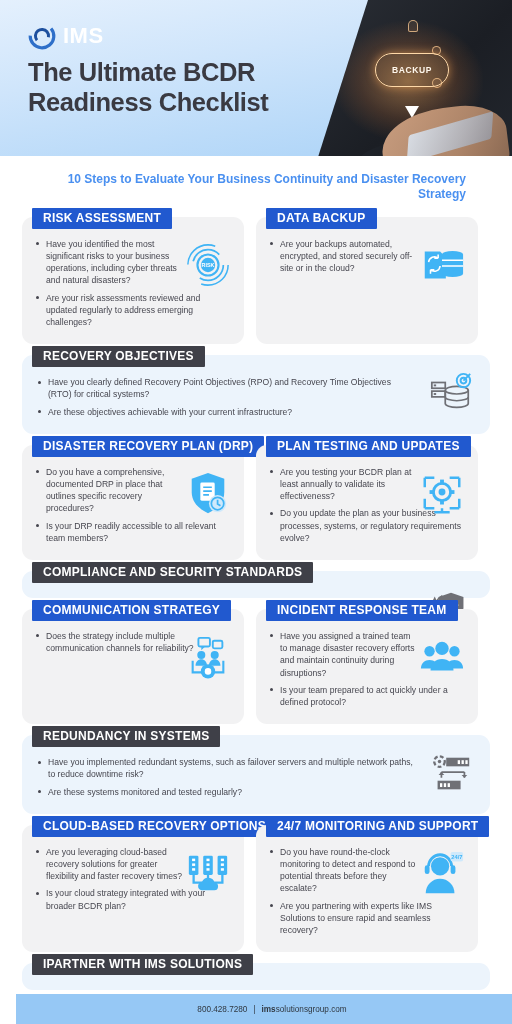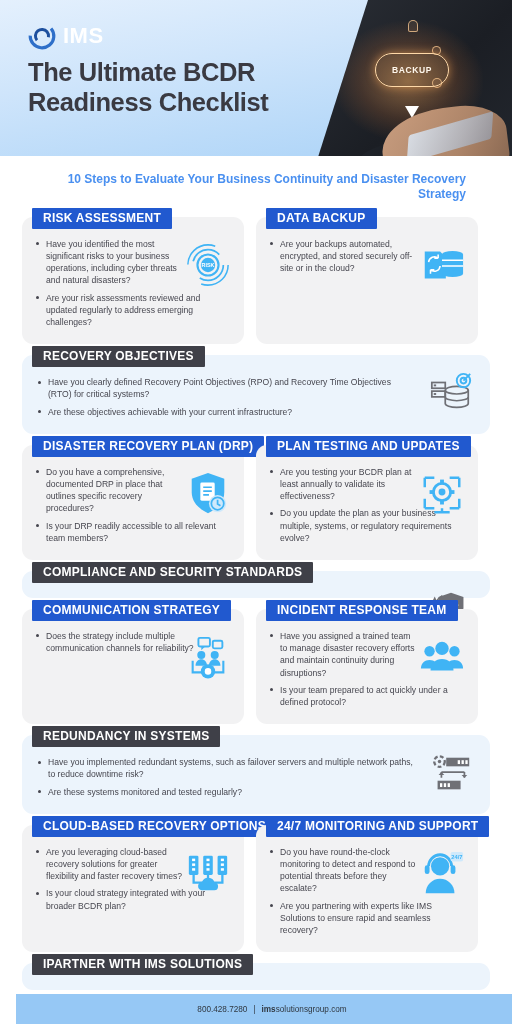--- a/index.html
+++ b/index.html
@@ -236,21 +236,21 @@
       <circle cx="34" cy="35" r="9" fill="#cfe9fb"></circle>
       <circle cx="34" cy="35" r="6.5" fill="none" stroke="#40b4f5" stroke-width="1.8"></circle>
       <path d="M34 31v4.4l3 1.8" stroke="#40b4f5" stroke-width="1.8" fill="none"></path>
             </svg>
           </div>
         </div>
         <div class="card half">
           <div class="pill blue">PLAN TESTING AND UPDATES</div>
           <ul class="bullets">
             <li>Are you testing your BCDR plan at least annually to validate its effectiveness?</li>
-            <li style="width: 196px;">Do you update the plan as your business multiple, systems, or regulatory requirements evolve?</li>
+            <li style="width: 196px;">Do you update the plan as your business processes, systems, or regulatory requirements evolve?</li>
           </ul>
           <div class="card-icon">
             <svg viewBox="0 0 48 48" width="46" height="46">
       <path d="M6 8h10M6 8v10M42 8H32M42 8v10M6 40V30M6 40h10M42 40v-10M42 40H32" fill="none" stroke="#40b4f5" stroke-width="2.6"></path>
       <path d="M16 44h16M24 40v4" stroke="#40b4f5" stroke-width="2.6"></path>
       <circle cx="24" cy="23" r="9" fill="none" stroke="#40b4f5" stroke-width="3"></circle>
       <circle cx="24" cy="23" r="3.6" fill="#40b4f5"></circle>
       <g fill="#40b4f5">
         <rect x="22" y="10" width="4" height="5"></rect>
                 <rect x="22" y="31" width="4" height="5"></rect>

